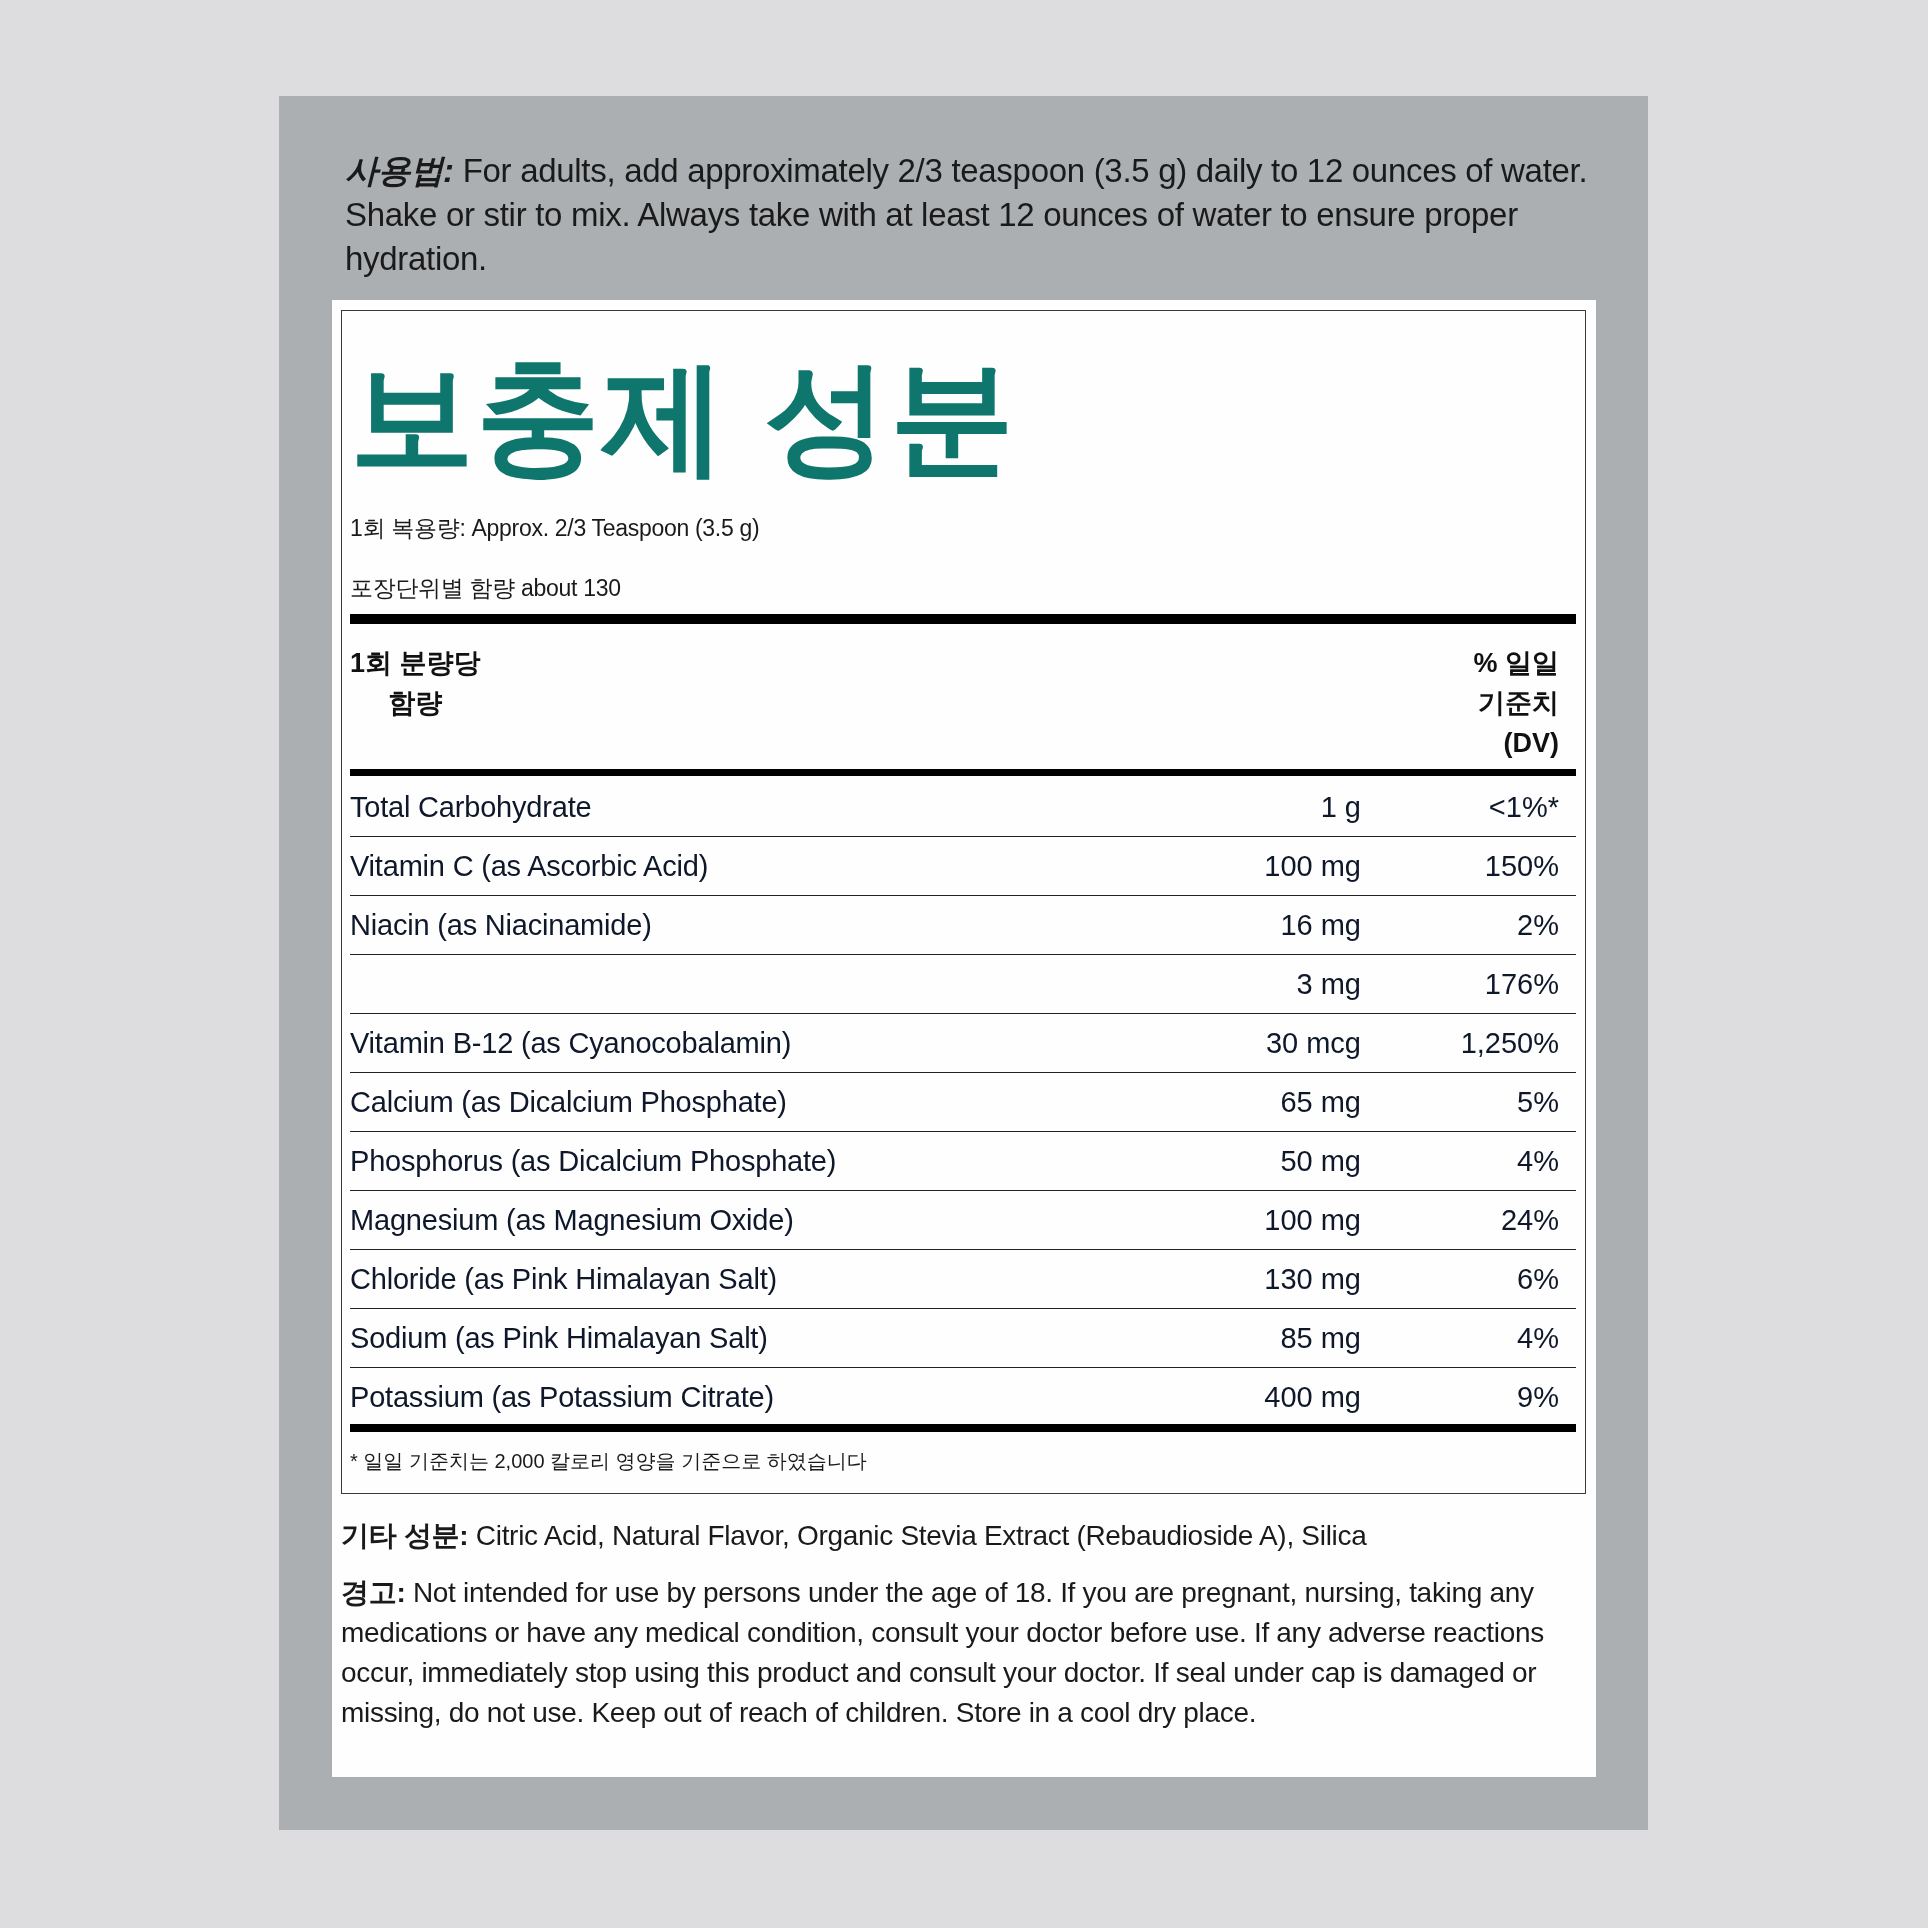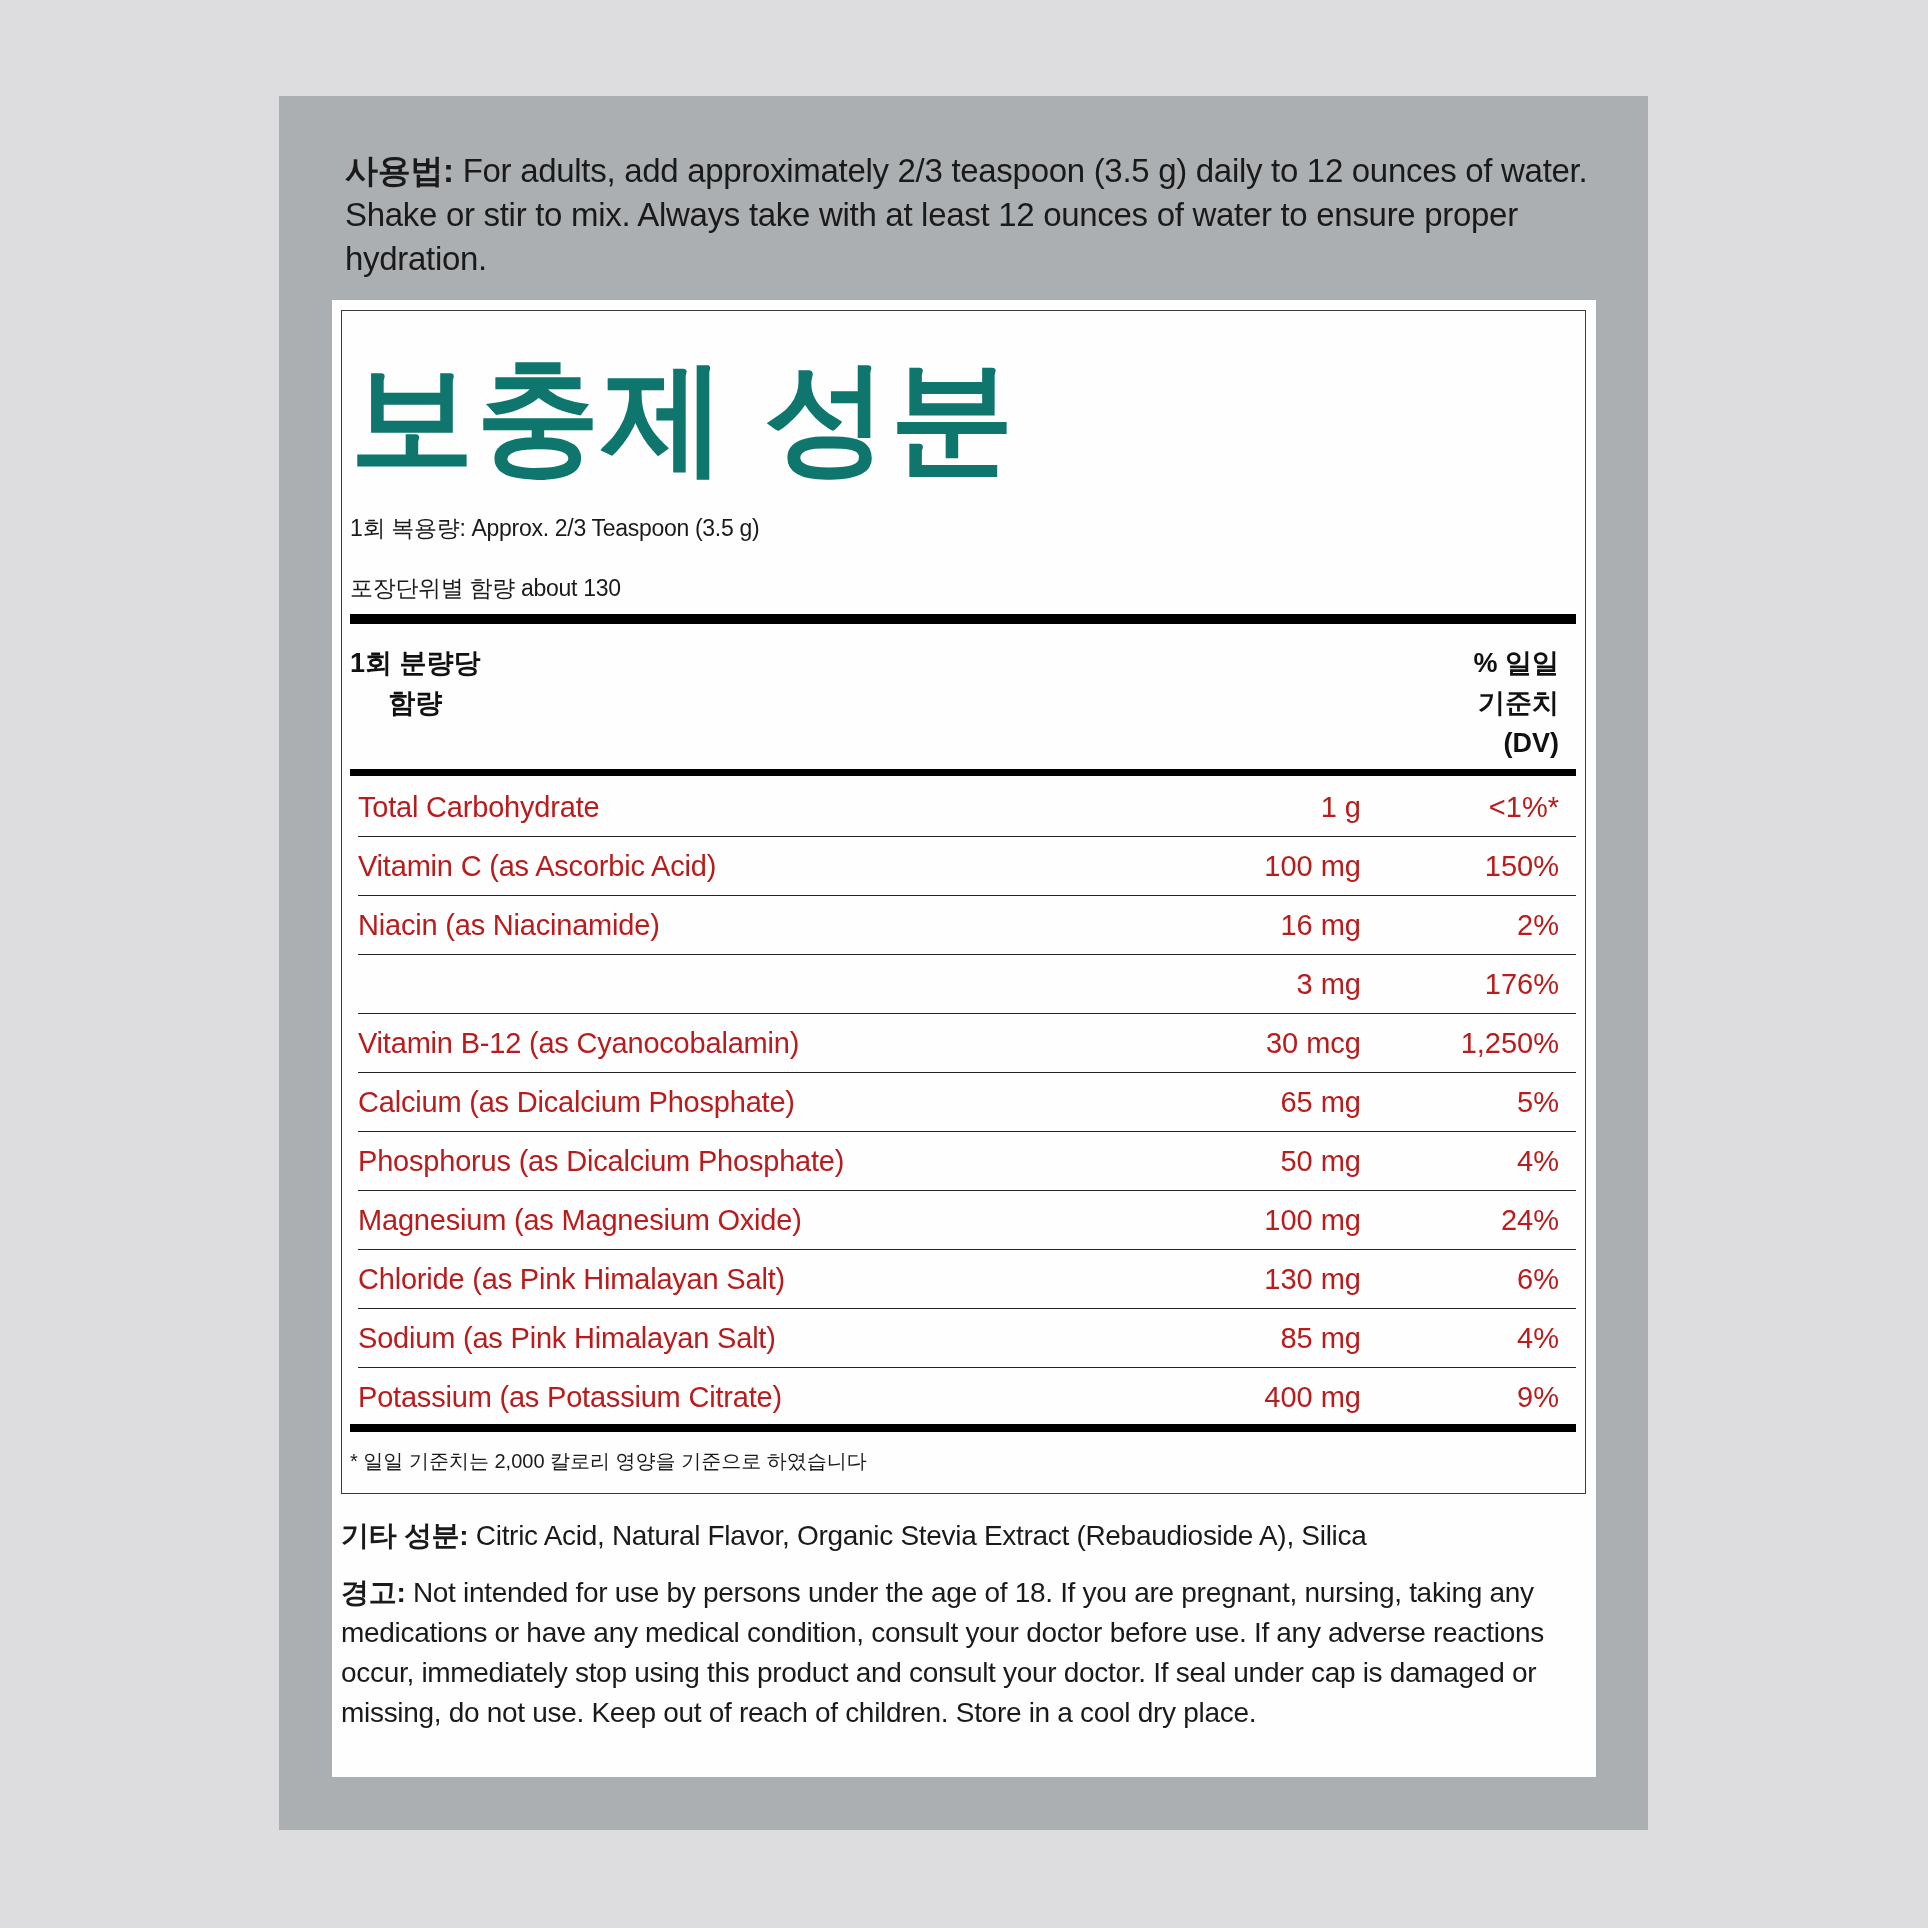--- a/index.html
+++ b/index.html
@@ -14,21 +14,21 @@
   .panel {
     position: absolute; left: 279px; top: 96px;
     width: 1369px; height: 1734px;
     background: #abafb1;
   }
   .directions {
     position: absolute; left: 345px; top: 149px; width: 1243px;
     font-size: 33px; line-height: 44px; color: #1a1a1a;
     letter-spacing: -0.3px;
   }
-  .directions b { font-weight: bold; }
+  .directions b { font-weight: bold; font-style: italic; }
   .card {
     position: absolute; left: 332px; top: 300px;
     width: 1264px; height: 1477px;
     background: #fdfefd;
   }
   .facts-box {
     position: absolute; left: 341px; top: 310px;
     width: 1245px; height: 1184px;
     border: 1.9px solid #3a3a3a;
     box-sizing: border-box;
@@ -45,21 +45,21 @@
   .bar { position: absolute; left: 350px; width: 1226px; background: #000; }
   .hdr {
     position: absolute; font-size: 27px; font-weight: bold; line-height: 40px; color: #111; text-align: center;
   }
   .hdr-left { left: 350px; top: 643px; }
   .hdr-right { right: 369px; top: 643px; text-align: right; }
   .rows { position: absolute; left: 350px; top: 778px; width: 1226px; }
   .row {
     position: relative; height: 59px; box-sizing: border-box;
     border-bottom: 1.9px solid #222;
-    font-size: 29px; color: #b91c1c; margin-left: 8px;
+    font-size: 29px; color: #0f172a;
   }
   .row:last-child { border-bottom: none; }
   .row .name { position: absolute; left: 0; top: 13px; letter-spacing: -0.2px; }
   .row .amt { position: absolute; right: 215px; top: 13px; text-align: right; }
   .row .dv { position: absolute; right: 17px; top: 13px; text-align: right; }
   .footnote {
     position: absolute; left: 350px; top: 1448px; font-size: 20px; color: #1a1a1a;
   }
   .other {
     position: absolute; left: 341px; top: 1517px; font-size: 28px; color: #1a1a1a;

